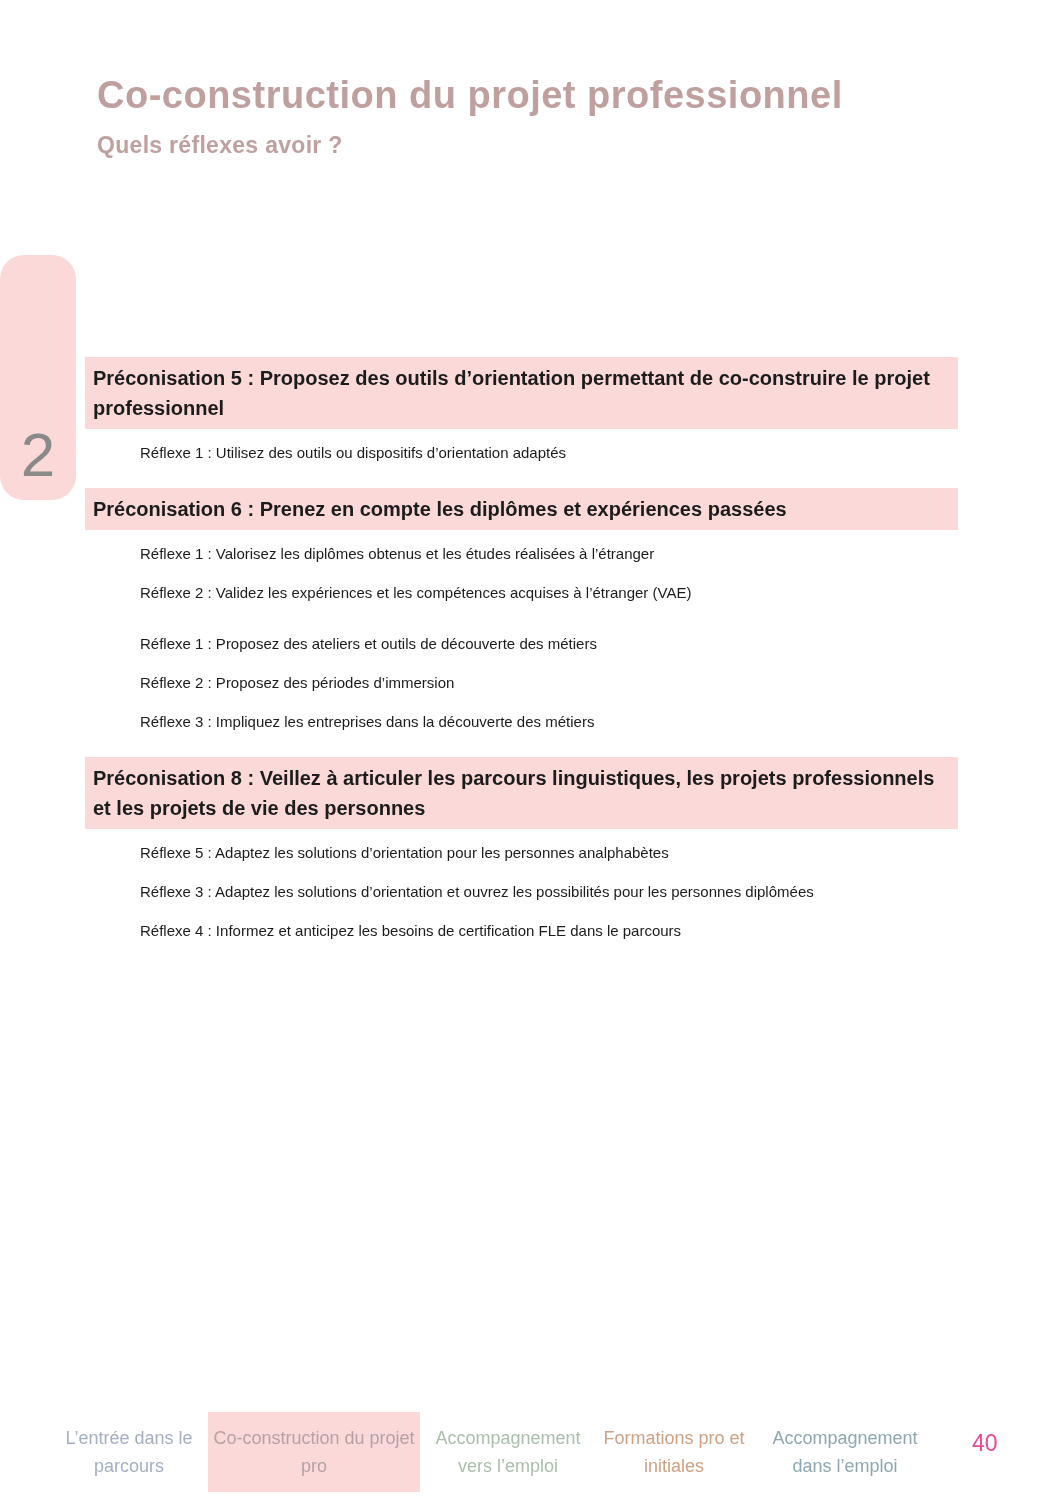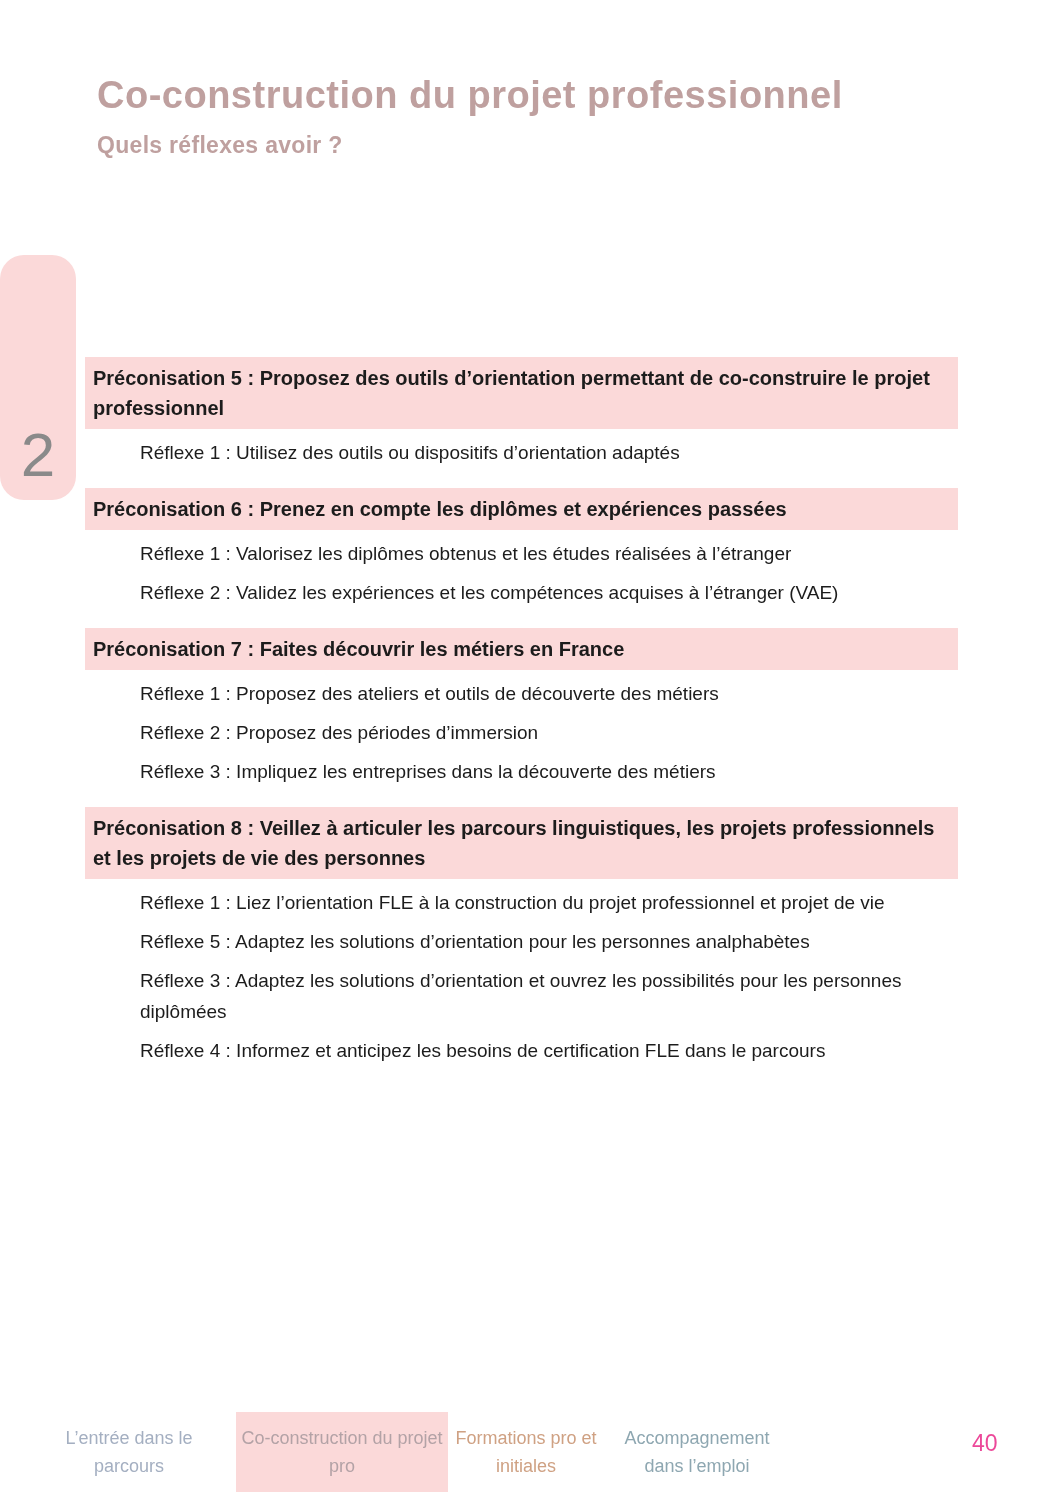--- a/index.html
+++ b/index.html
@@ -42,38 +42,37 @@
   .bar{
     background:#fbd9d9;
     padding:6px 8px;
     font-size:20px;font-weight:bold;line-height:30px;
     color:#1c1c1c;
     margin-bottom:8px;
     box-sizing:border-box;
   }
   .reflexe{
     margin-left:55px;
-    font-size:19px;line-height:31px;
+    font-size:15px;line-height:31px;
     margin-bottom:8px;
     color:#1c1c1c;
   }
   .footer-nav{
     position:absolute;left:50px;top:1412px;height:80px;
     display:flex;align-items:center;
   }
   .nav-item{
     text-align:center;
     font-size:18px;line-height:28px;
     box-sizing:border-box;
   }
   .nav-item.active{
     align-self:stretch;
     display:flex;align-items:center;justify-content:flex-end;
     background:#fbd9d9;
-    margin-left:28px;
   }
   .page-number{
     position:absolute;left:972px;top:1430px;
     font-size:23px;color:#ec4899;
   }
 </style>
 </head>
 <body>
 
 <div class="page-title">Co-construction du projet professionnel</div>
@@ -87,36 +86,35 @@
     <div class="section">
       <div class="bar">Préconisation 5 : Proposez des outils d’orientation permettant de co-construire le projet professionnel</div>
       <div class="reflexe">Réflexe 1 : Utilisez des outils ou dispositifs d’orientation adaptés</div>
     </div>
     <div class="section">
       <div class="bar">Préconisation 6 : Prenez en compte les diplômes et expériences passées</div>
       <div class="reflexe">Réflexe 1 : Valorisez les diplômes obtenus et les études réalisées à l’étranger</div>
       <div class="reflexe">Réflexe 2 : Validez les expériences et les compétences acquises à l’étranger (VAE)</div>
     </div>
     <div class="section">
-      <div class="bar">Préconisation 7 : Faites découvrir les métiers en France</div>
       <div class="reflexe">Réflexe 1 : Proposez des ateliers et outils de découverte des métiers</div>
       <div class="reflexe">Réflexe 2 : Proposez des périodes d’immersion</div>
       <div class="reflexe">Réflexe 3 : Impliquez les entreprises dans la découverte des métiers</div>
     </div>
     <div class="section">
       <div class="bar">Préconisation 8 : Veillez à articuler les parcours linguistiques, les projets professionnels et les projets de vie des personnes</div>
-      <div class="reflexe">Réflexe 1 : Liez l’orientation FLE à la construction du projet professionnel et projet de vie</div>
       <div class="reflexe">Réflexe 5 : Adaptez les solutions d’orientation pour les personnes analphabètes</div>
       <div class="reflexe">Réflexe 3 : Adaptez les solutions d’orientation et ouvrez les possibilités pour les personnes diplômées</div>
       <div class="reflexe">Réflexe 4 : Informez et anticipez les besoins de certification FLE dans le parcours</div>
     </div>
   </div>
 
 <div class="footer-nav" id="footer-nav">
     <div class="nav-item" style="width: 158px; color: rgb(164, 175, 193);"><span>L’entrée dans le parcours</span></div>
     <div class="nav-item active" style="width: 212px; color: rgb(179, 162, 166);">
       <span>Co-construction du projet pro</span>
     </div>
+    <div class="nav-item" style="width: 176px; color: rgb(169, 191, 172);"><span>Accompagnement vers l’emploi</span></div>
     <div class="nav-item" style="width: 156px; color: rgb(207, 161, 131);"><span>Formations pro et initiales</span></div>
     <div class="nav-item" style="width: 186px; color: rgb(142, 167, 177);"><span>Accompagnement dans l’emploi</span></div>
   </div>
 
 <div class="page-number">40</div>
 
 </body></html>

